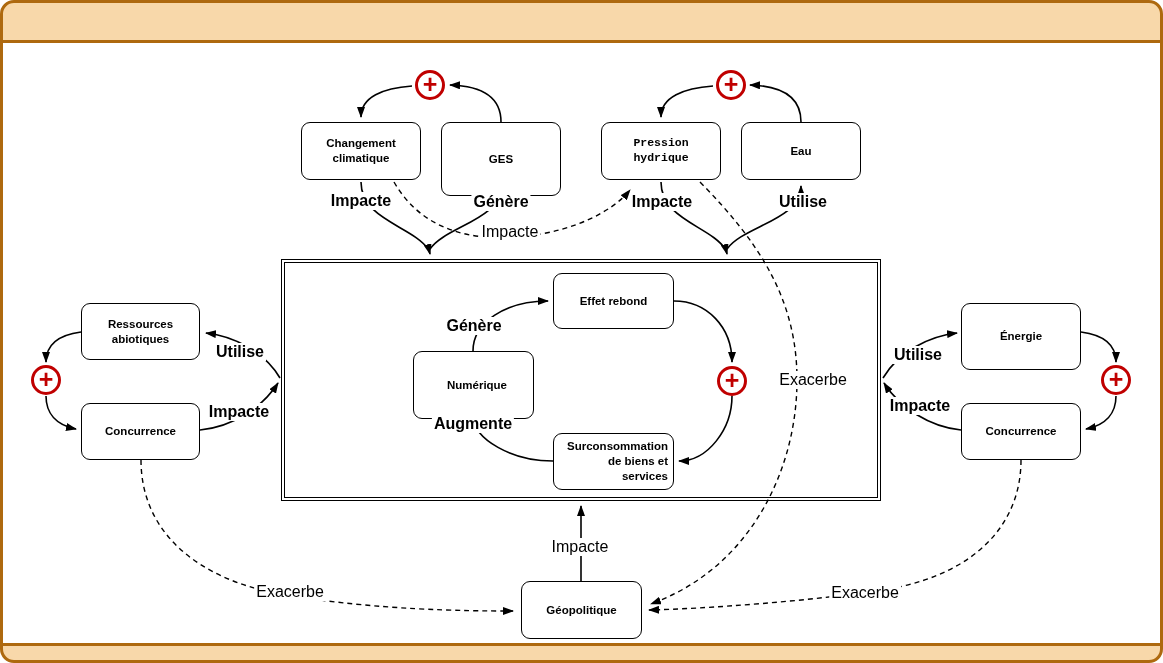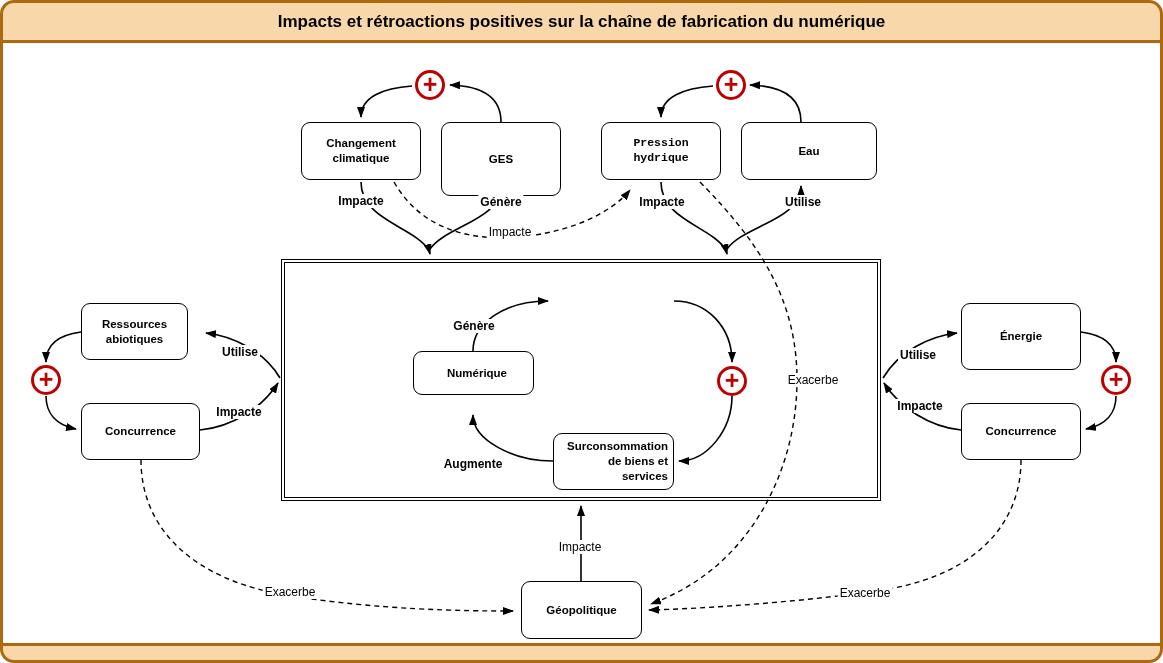--- a/index.html
+++ b/index.html
@@ -15,29 +15,28 @@
   .title{position:absolute;left:0;right:0;top:0;height:37px;line-height:37px;text-align:center;font-size:17px;font-weight:bold;color:#000;}
   .center-box{position:absolute;left:281px;top:259px;width:600px;height:242px;border:1.6px solid #000;box-sizing:border-box;}
   .center-box::before{content:"";position:absolute;inset:2px;border:1px solid #000;}
   svg.edges{position:absolute;left:0;top:0;width:1163px;height:663px;}
   .node{position:absolute;background:#fff;border:1.6px solid #000;border-radius:9px;box-sizing:border-box;
         display:flex;align-items:center;justify-content:center;text-align:center;
         font-weight:bold;font-size:11.5px;line-height:1.3;color:#000;padding:2px 5px;}
   .plus{position:absolute;width:30px;height:30px;border:3px solid var(--red);border-radius:50%;background:#fff;box-sizing:border-box;
         display:flex;align-items:center;justify-content:center;color:var(--red);
         font-size:25px;font-weight:bold;line-height:1;padding-bottom:2px;}
-  .lbl{position:absolute;transform:translate(-50%,-50%);background:#fff;padding:0 2px;font-size:12px;color:#000;white-space:nowrap;}
+  .lbl{position:absolute;transform:translate(-50%,-50%);background:#fff;padding:0 2px;font-size:16px;color:#000;white-space:nowrap;}
   .lbl.b{font-weight:bold;}
 </style>
 </head>
 <body>
 
 <div class="stage">
   <div class="frame">
-    <div class="title">Impacts et rétroactions positives sur la chaîne de fabrication du numérique</div>
     <div class="canvas"></div>
   </div>
 
   <div class="center-box"></div>
 
   <svg class="edges" viewBox="0 0 1163 663" xmlns="http://www.w3.org/2000/svg">
     <defs>
       <marker id="arr" markerUnits="userSpaceOnUse" markerWidth="11" markerHeight="8" refX="10" refY="4" orient="auto">
         <path d="M0,0 L11,4 L0,8 Z" fill="#000"></path>
       </marker>
@@ -69,43 +68,44 @@
       <path d="M 394 182 C 424 234 478 242 528 236 C 575 230 612 212 630 190" marker-end="url(#arr)"></path>
       <path d="M 700 182 C 760 243 797 300 797 380 C 797 468 752 567 651 604" marker-end="url(#arr)"></path>
       <path d="M 141 460 C 141 532 197 580 285 595 C 378 610 462 611 513 611" marker-end="url(#arr)"></path>
       <path d="M 1021 460 C 1021 524 976 572 894 588 C 818 601 700 609 649 610" marker-end="url(#arr)"></path>
     </g>
   </svg>
 
   <div class="node" style="left:301px;top:122px;width:120px;height:58px;">Changement climatique</div>
   <div class="node" style="left:441px;top:122px;width:120px;height:74px;">GES</div>
   <div class="node" style="left:601px;top:122px;width:120px;height:58px;font-family:Liberation Mono, monospace;">Pression hydrique</div>
-  <div class="node" style="left:741px;top:122px;width:136px;height:58px;">Eau</div>
-  <div class="node" style="left:81px;top:303px;width:107px;height:57px;">Ressources abiotiques</div>
+  <div class="node" style="left:741px;top:122px;width:120px;height:58px;">Eau</div>
+  <div class="node" style="left:81px;top:303px;width:119px;height:57px;">Ressources abiotiques</div>
   <div class="node" style="left:81px;top:403px;width:119px;height:57px;">Concurrence</div>
   <div class="node" style="left:961px;top:303px;width:120px;height:67px;">Énergie</div>
   <div class="node" style="left:961px;top:403px;width:120px;height:57px;">Concurrence</div>
-  <div class="node" style="left:413px;top:351px;width:121px;height:44px;padding-left:12px;">Numérique</div>
+  <div class="node" style="left:553px;top:273px;width:121px;height:56px;">Effet rebond</div>
+  <div class="node" style="left:413px;top:351px;width:121px;height:68px;padding-left:12px;">Numérique</div>
   <div class="node" style="left:553px;top:433px;width:121px;height:57px;text-align:right;">Surconsommation de biens et services</div>
   <div class="node" style="left:521px;top:581px;width:121px;height:58px;">Géopolitique</div>
 
   <div class="plus" style="left:415px;top:70px;">+</div>
   <div class="plus" style="left:716px;top:70px;">+</div>
   <div class="plus" style="left:31px;top:365px;">+</div>
   <div class="plus" style="left:1101px;top:365px;">+</div>
   <div class="plus" style="left:717px;top:366px;">+</div>
 
   <div class="lbl b" style="left:361px;top:201px;">Impacte</div>
   <div class="lbl b" style="left:501px;top:202px;">Génère</div>
   <div class="lbl b" style="left:662px;top:202px;">Impacte</div>
   <div class="lbl b" style="left:803px;top:202px;">Utilise</div>
   <div class="lbl b" style="left:240px;top:352px;">Utilise</div>
   <div class="lbl b" style="left:239px;top:412px;">Impacte</div>
   <div class="lbl b" style="left:918px;top:355px;">Utilise</div>
   <div class="lbl b" style="left:920px;top:406px;">Impacte</div>
   <div class="lbl b" style="left:474px;top:326px;">Génère</div>
-  <div class="lbl b" style="left:473px;top:464px;">Augmente</div>
+  <div class="lbl b" style="left:473px;top:424px;">Augmente</div>
   <div class="lbl" style="left:510px;top:232px;">Impacte</div>
   <div class="lbl" style="left:580px;top:547px;">Impacte</div>
   <div class="lbl" style="left:290px;top:592px;">Exacerbe</div>
   <div class="lbl" style="left:865px;top:593px;">Exacerbe</div>
   <div class="lbl" style="left:813px;top:380px;">Exacerbe</div>
 </div>
 
 </body></html>

